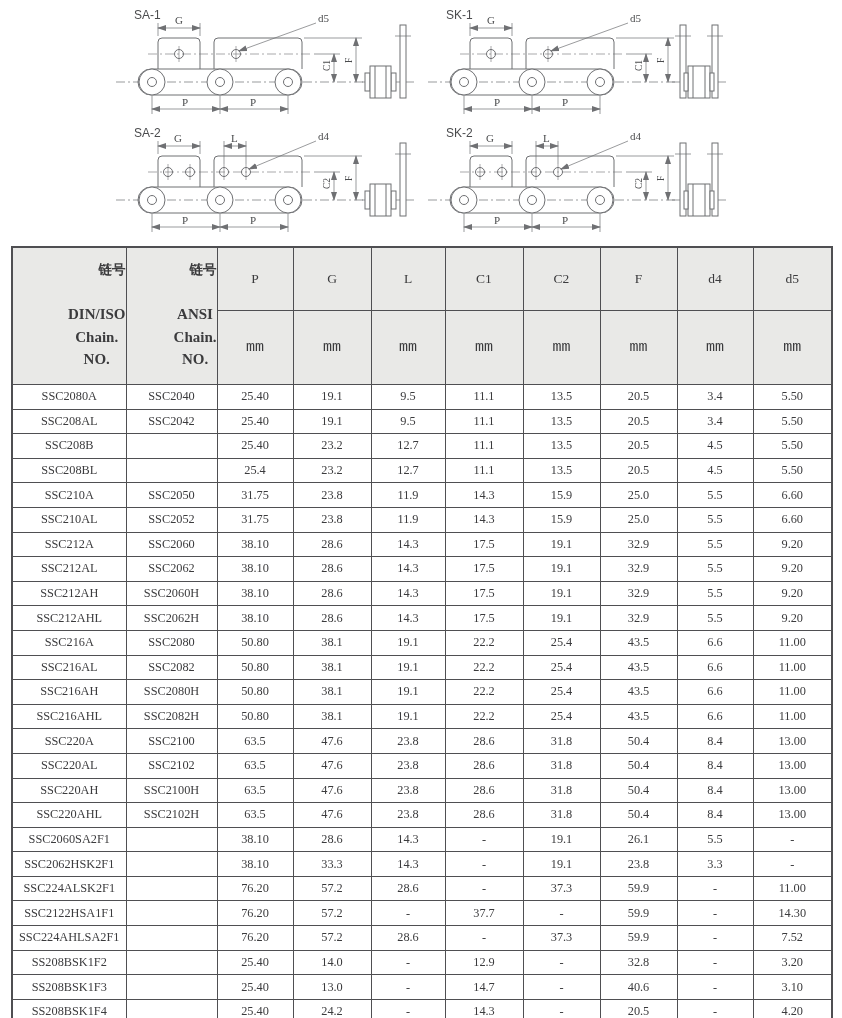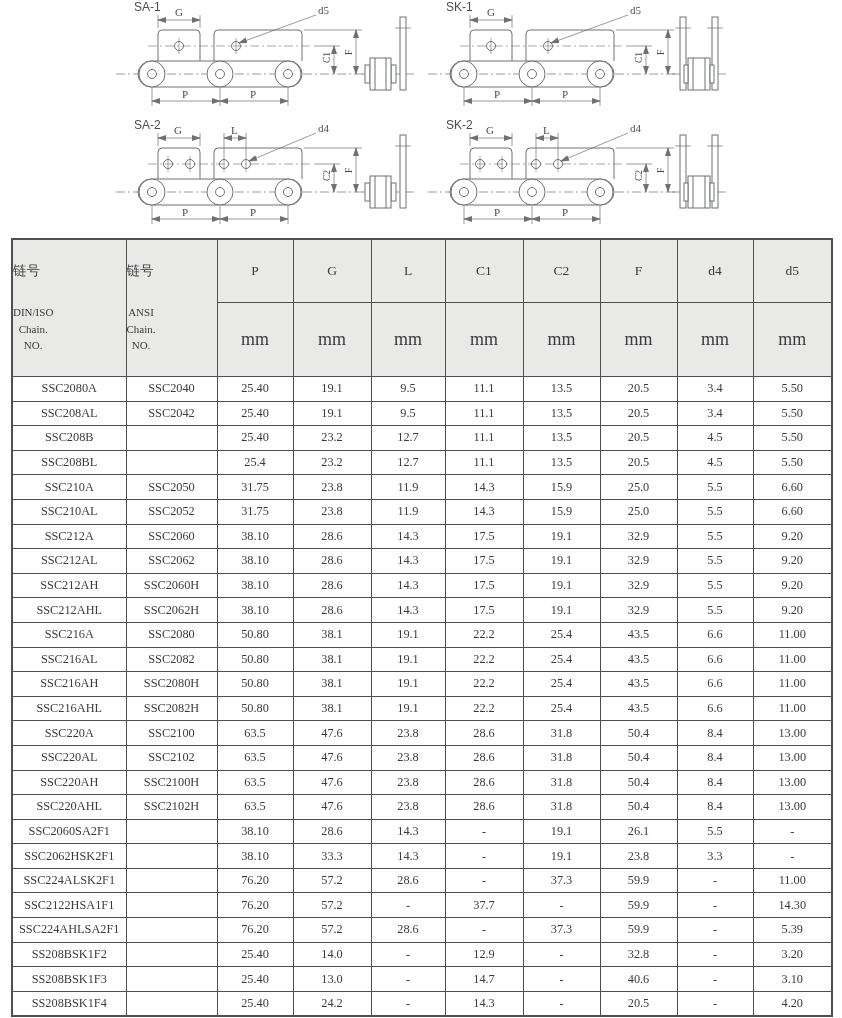--- a/index.html
+++ b/index.html
@@ -1,38 +1,38 @@
 <!DOCTYPE html>
 <html><head>
 <meta charset="utf-8">
 <style>
   html,body{margin:0;padding:0;background:#ffffff;}
   body{width:842px;height:1018px;overflow:hidden;font-family:"Liberation Serif",serif;color:#3b3b3d;}
   
-  .diagrams{height:238px;padding:0 0 0 112px;display:grid;
+  .diagrams{height:238px;padding:8px 0 0 112px;display:grid;
             grid-template-columns:312px 312px;grid-template-rows:114px 114px;
             row-gap:4px;column-gap:0;}
   .diagram{margin:0;width:310px;height:112px;}
   svg text{font-family:"Liberation Serif",serif;fill:#4a4b4d;}
   svg .dlabel{font-family:"Liberation Sans",sans-serif;font-size:12px;fill:#4a4b4d;}
   svg .dim{font-size:11px;}
   svg .dimsm{font-size:9.5px;}
   
   table.spec{border-collapse:collapse;table-layout:fixed;width:820px;margin:0 11px;
              border:2px solid #4f4f52;}
   table.spec th,table.spec td{border:1px solid #4f4f52;text-align:center;vertical-align:middle;
              overflow:hidden;white-space:nowrap;}
   table.spec thead th{background:#e9e9e7;font-weight:normal;}
   .letter-row{height:62px;font-size:13.5px;}
-  .unit-row{height:72px;font-size:18px;}
+  .unit-row{height:72px;font-size:15px;font-family:Liberation Mono, monospace;}
   th.name-col{padding:0;}
   th.name-col .cellwrap{display:flex;flex-direction:column;justify-content:center;
-             align-items:flex-start;height:136px;gap:24px;}
+             align-items:flex-end;height:136px;gap:24px;font-weight:bold;}
   th.name-col .t{font-size:13.5px;}
-  th.name-col .s{font-size:11px;line-height:1.5;white-space:pre-line;}
+  th.name-col .s{font-size:15px;line-height:1.5;white-space:pre-line;}
   tbody td{height:23.6px;font-size:12.3px;padding:0 2px;}
 </style>
 </head>
 <body>
 
 <div class="diagrams">
 
   <figure class="diagram">
     <svg viewBox="0 0 310 112" width="310" height="112">
       <defs>
@@ -618,21 +618,21 @@
       <tr>
         <td>SSC224AHLSA2F1</td>
         <td></td>
         <td>76.20</td>
         <td>57.2</td>
         <td>28.6</td>
         <td>-</td>
         <td>37.3</td>
         <td>59.9</td>
         <td>-</td>
-        <td>5.39</td>
+        <td>7.52</td>
       </tr>
       <tr>
         <td>SS208BSK1F2</td>
         <td></td>
         <td>25.40</td>
         <td>14.0</td>
         <td>-</td>
         <td>12.9</td>
         <td>-</td>
         <td>32.8</td>

